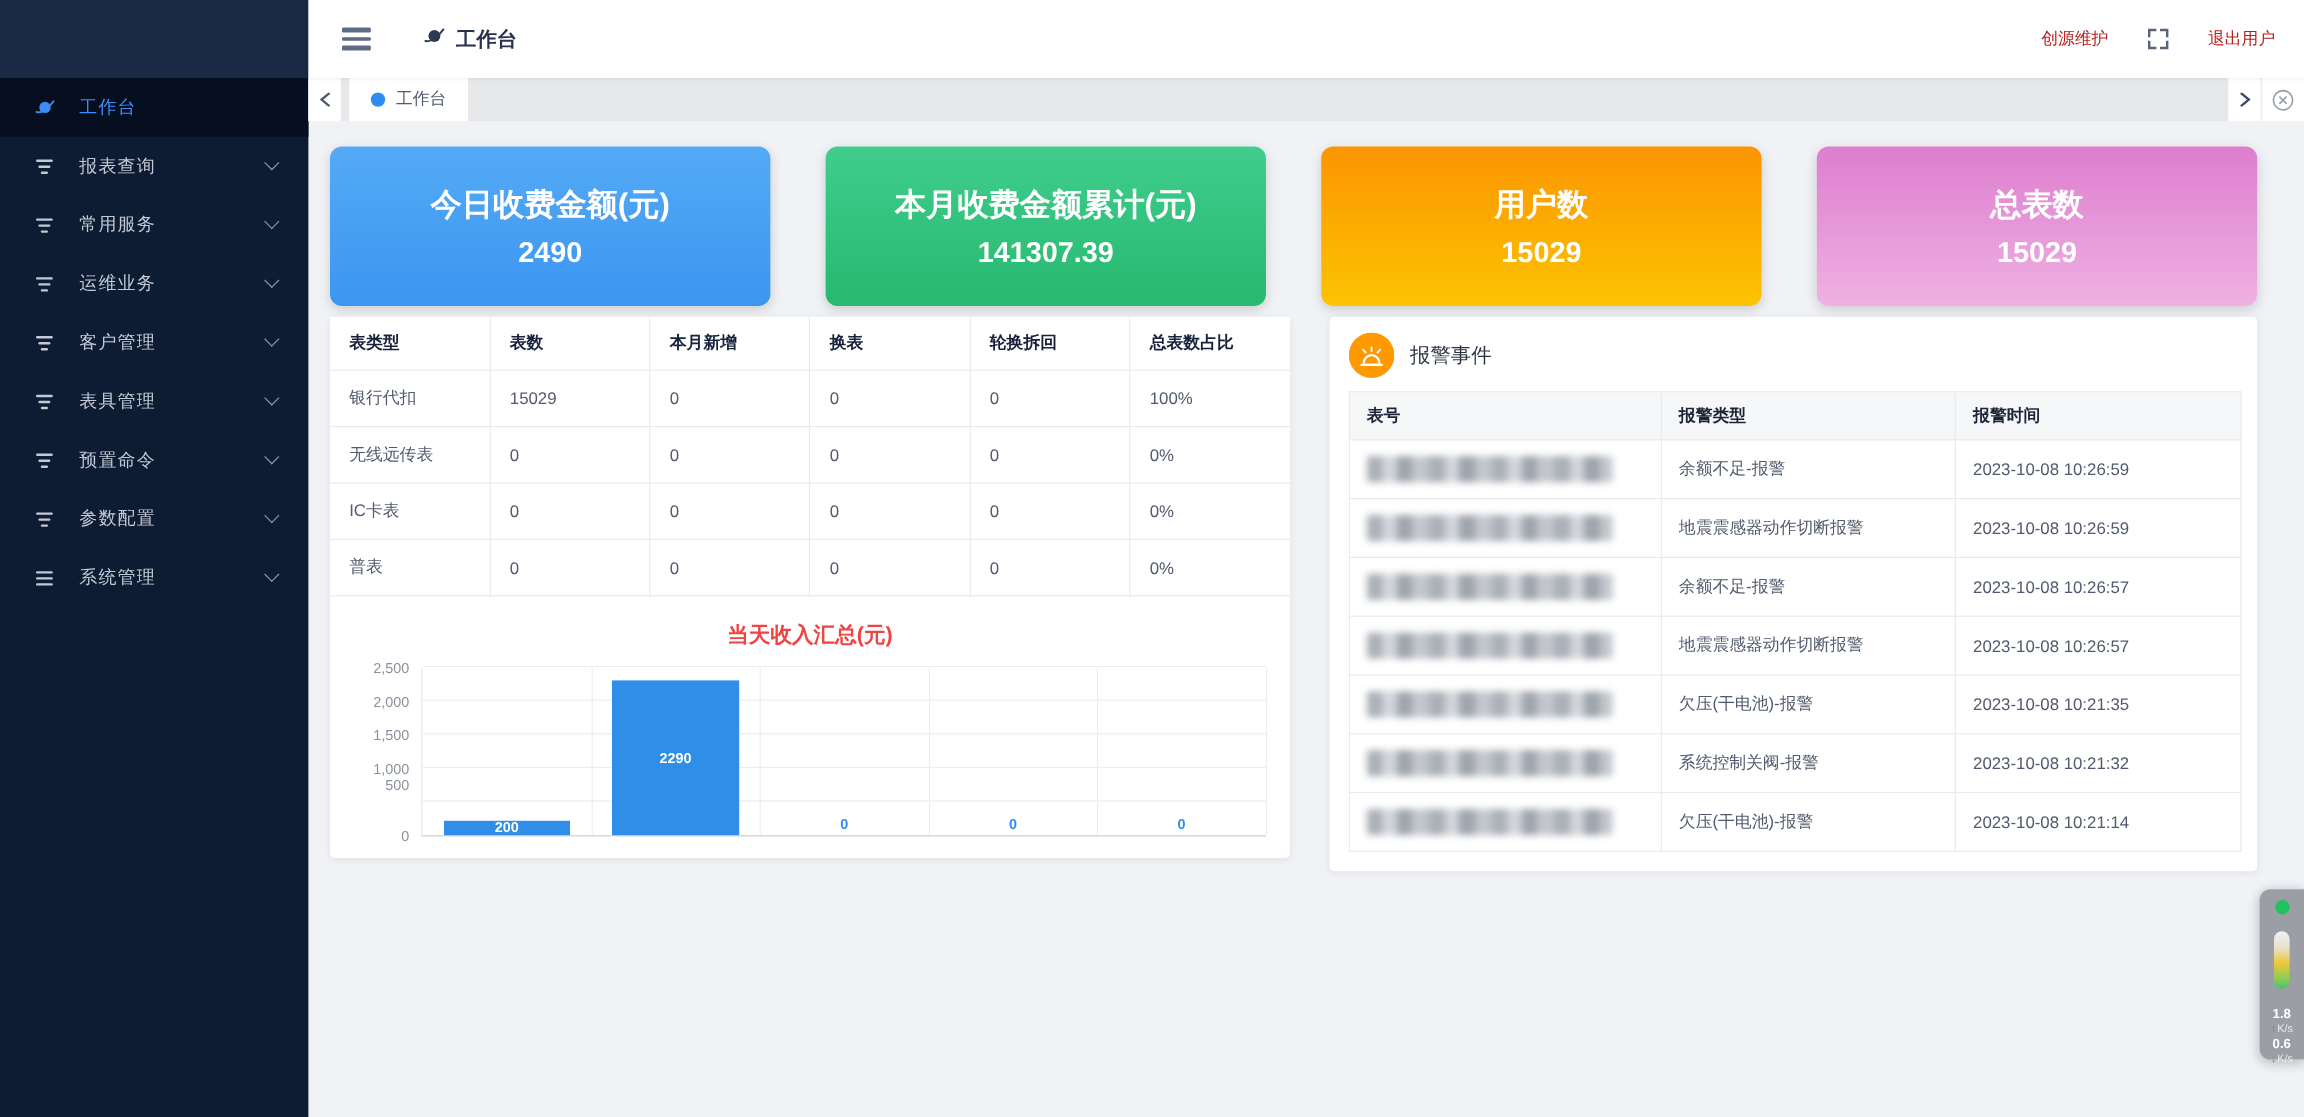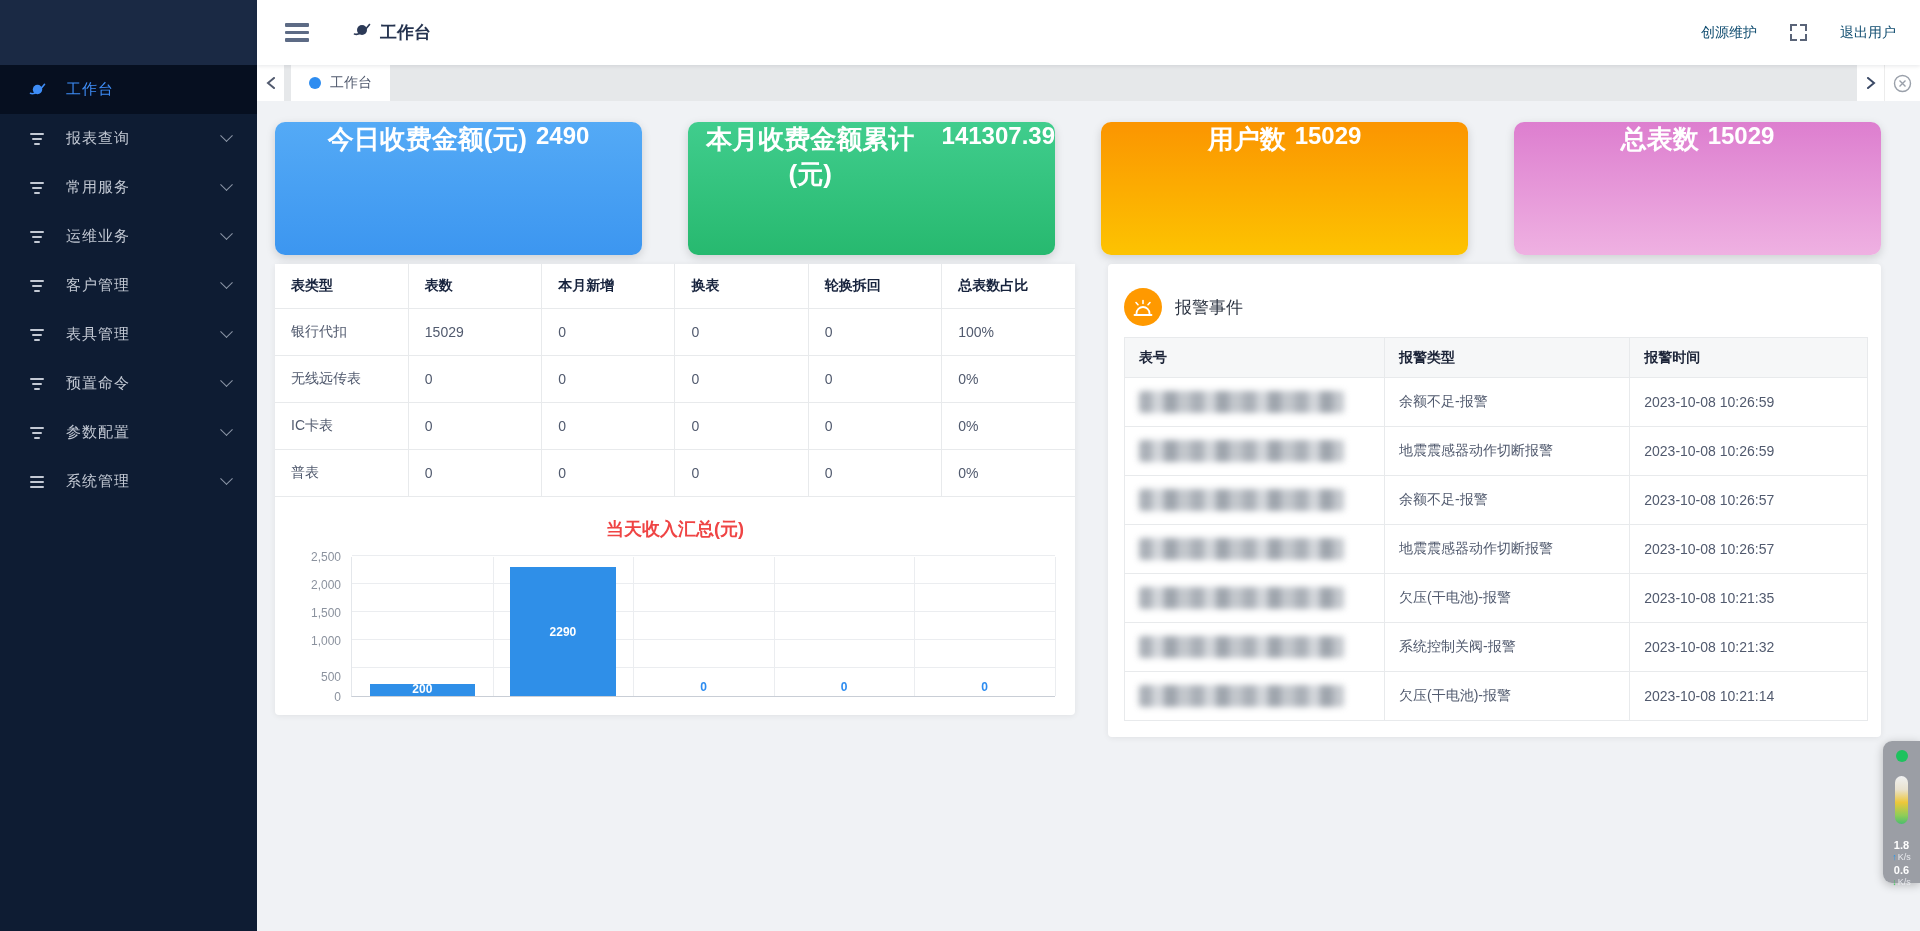--- a/index.html
+++ b/index.html
@@ -28,39 +28,39 @@
   }
   
   .main { flex:1; display:flex; flex-direction:column; height:100%; min-width:0; }
   .topbar {
     height:65px; background:#fff; display:flex; align-items:center;
     padding:0 24px 0 28px; box-shadow:0 1px 4px rgba(0,21,41,.1); position:relative; z-index:5;
   }
   .burger { display:flex; flex-direction:column; gap:4px; cursor:pointer; }
   .burger i { display:block; width:24px; height:3.5px; background:#5d6b85; border-radius:1px; }
   .htitle { margin-left:44px; display:flex; align-items:center; gap:9px; font-size:17px; font-weight:bold; color:#25334f; }
-  .hright { margin-left:auto; display:flex; align-items:center; gap:32px; font-size:14px; color:#0c4a6e; }
+  .hright { margin-left:auto; display:flex; align-items:center; gap:32px; font-size:14px; color:#b91c1c; }
   .hlink { cursor:pointer; }
   
   .tabbar { height:36px; background:#e6e8ea; display:flex; align-items:stretch; }
   .tbtn { width:27px; background:#fff; display:flex; align-items:center; justify-content:center; cursor:pointer; color:#515a6e; }
   .tbtn.left { margin-right:7px; }
   .tab {
     background:#fff; display:flex; align-items:center; gap:9px;
     padding:0 18px; font-size:14px; color:#515a6e; cursor:pointer;
   }
   .tab-dot { width:12px; height:12px; border-radius:50%; background:#2d8cf0; }
   .tab-filler { flex:1; }
   .tbtn.close { width:36px; border-left:1px solid #ececec; }
   
   .content { flex:1; overflow:hidden; padding:21px 39px 0 18px; }
   .cards { display:flex; gap:46px; }
   .stat-card {
     flex:1; height:133px; border-radius:10px; color:#fff; text-align:center;
-    display:flex; flex-direction:row; justify-content:center; gap:9px;
+    display:flex; flex-direction:column; justify-content:center; gap:9px;
     box-shadow:0 3px 10px rgba(0,0,0,.15); cursor:default;
   }
   .stat-title { font-size:26px; font-weight:bold; }
   .stat-value { font-size:24px; font-weight:bold; }
   .panels { display:flex; align-items:flex-start; gap:33px; margin-top:9px; }
   .panel { background:#fff; border-radius:4px; box-shadow:0 1px 6px rgba(0,0,0,.07); }
   .left-panel { width:800px; flex:0 0 800px; }
   .right-panel { flex:1; }
   
   .mtable { width:100%; border-collapse:collapse; table-layout:fixed; font-size:14px; }
@@ -80,21 +80,21 @@
   .hline { position:absolute; left:0; right:0; height:1px; background:#ebedf0; }
   .vline { position:absolute; top:0; bottom:0; width:1px; background:#ebedf0; }
   .slots { position:absolute; left:0; right:0; top:0; bottom:0; display:flex; }
   .slot { flex:1; position:relative;padding-left:19px; }
   .bar { position:absolute; bottom:0; left:12.5%; width:75%; background:#2f8fe8; }
   .blabel { position:absolute; left:0; width:100%; text-align:center; font-size:12px; color:#fff; font-weight:bold; }
   .blabel.zero { color:#2d8cf0; font-weight:bold; text-shadow:0 0 2px #fff, 0 0 2px #fff; }
   .xlabels { display:flex; margin-left:56px; margin-top:8px; font-size:13px; color:#8a909b; }
   .xlabels span { flex:1; text-align:center; }
   
-  .alarm-head { display:flex; align-items:center; gap:13px; padding:24px 16px 11px; font-size:17px; color:#2c3442; }
+  .alarm-head { display:flex; align-items:center; gap:13px; padding:13px 16px 11px; font-size:17px; color:#2c3442; }
   .atable { border-collapse:collapse; table-layout:fixed; font-size:14px; width:calc(100% - 29px); margin:0 13px 16px 16px;border-radius:19px; }
   .atable th, .atable td { border:1px solid #e8eaec; text-align:left; padding-left:14px; }
   .atable th { height:40px; background:#f6f7f8; color:#1c2438; font-weight:bold; }
   .atable td { height:49px; color:#515a6e; }
   .blur-bar {
     width:205px; max-width:94%; height:22px; border-radius:3px; filter:blur(3px); opacity:.8;
     background:
       repeating-linear-gradient(90deg,#969da6 0 13px,#c7cbd1 13px 25px,#878f99 25px 38px,#b4b9c0 38px 52px),
       repeating-linear-gradient(0deg,rgba(255,255,255,.4) 0 5px, rgba(110,117,128,.4) 5px 11px);
   }
@@ -344,21 +344,21 @@
     <td>0</td>
                 <td>0%</td>
   </tr>
             </tbody>
         </table>
         <div class="chart-wrap">
           <div class="chart-title">当天收入汇总(元)</div>
           <div class="chart">
             <div class="yaxis" id="yaxis">
                 <span style="bottom: -7px;">0</span>
-                <span style="bottom: 13px;">500</span>
+                <span style="bottom: 36px;">500</span>
                 <span style="bottom: 49px;">1,000</span>
                 <span style="bottom: 77px;">1,500</span>
                 <span style="bottom: 105px;">2,000</span>
                 <span style="bottom: 133px;">2,500</span>
               </div>
             <div class="plot" id="plot">
                 <div class="hline" style="bottom: 28px;"></div>
                 <div class="hline" style="bottom: 56px;"></div>
                 <div class="hline" style="bottom: 84px;"></div>
                 <div class="hline" style="bottom: 112px;"></div>

